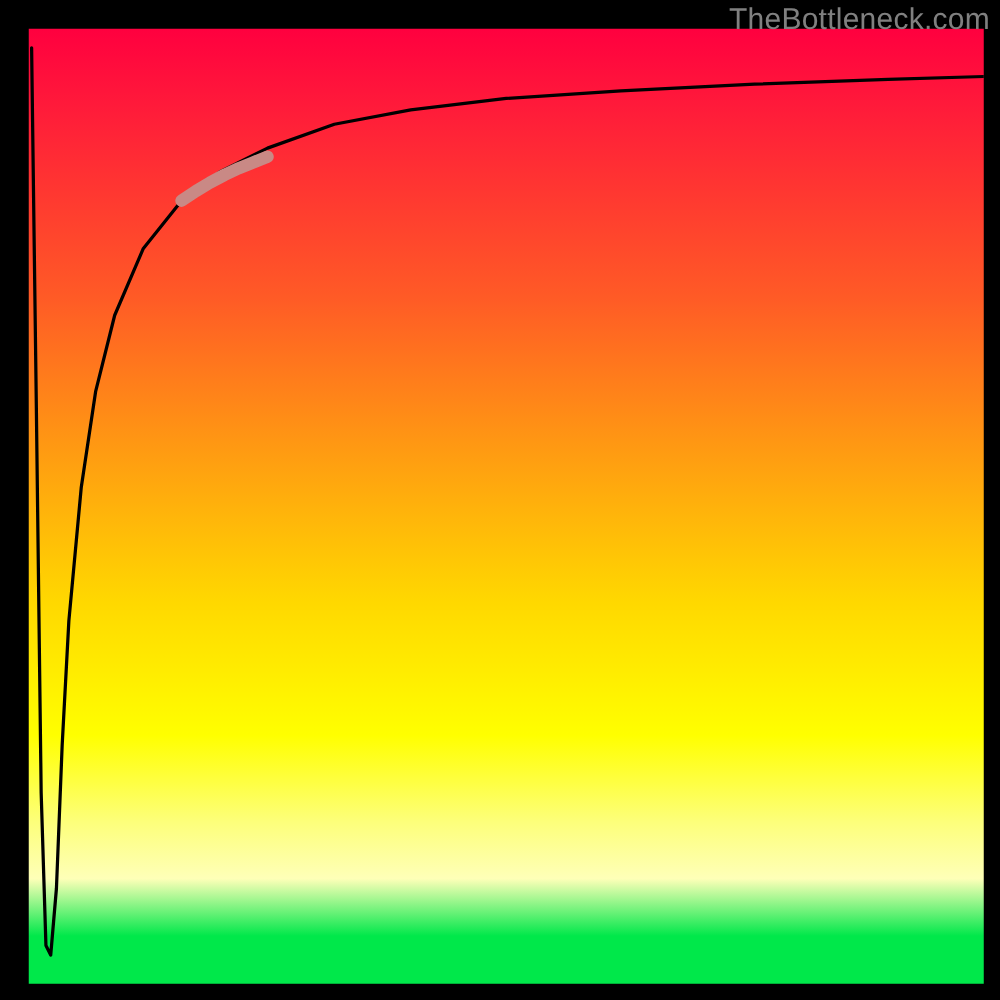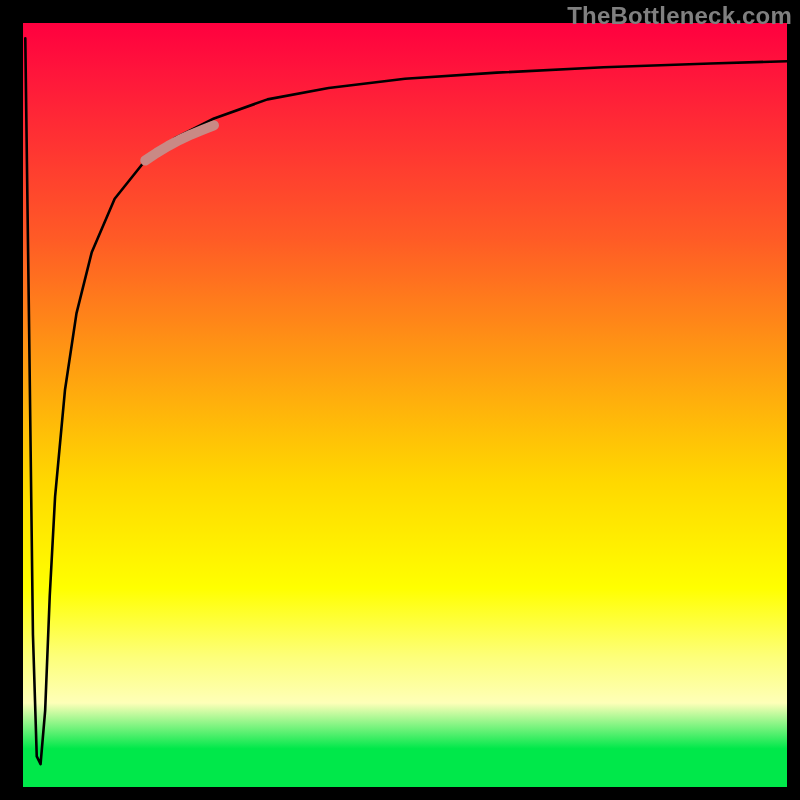--- a/index.html
+++ b/index.html
@@ -43,21 +43,21 @@
     top: 0;
     width: 764px;
     height: 764px;
   }
   .watermark {
     position: absolute;
     top: 2px;
     right: 8px;
     color: #808080;
     font-size: 24px;
-    font-weight: 700;
+    font-weight: 400;
     letter-spacing: 0.2px;
     user-select: none;
   }
 </style>
 </head>
 <body>
 
 <div class="frame">
 
   <div class="plot-area">

